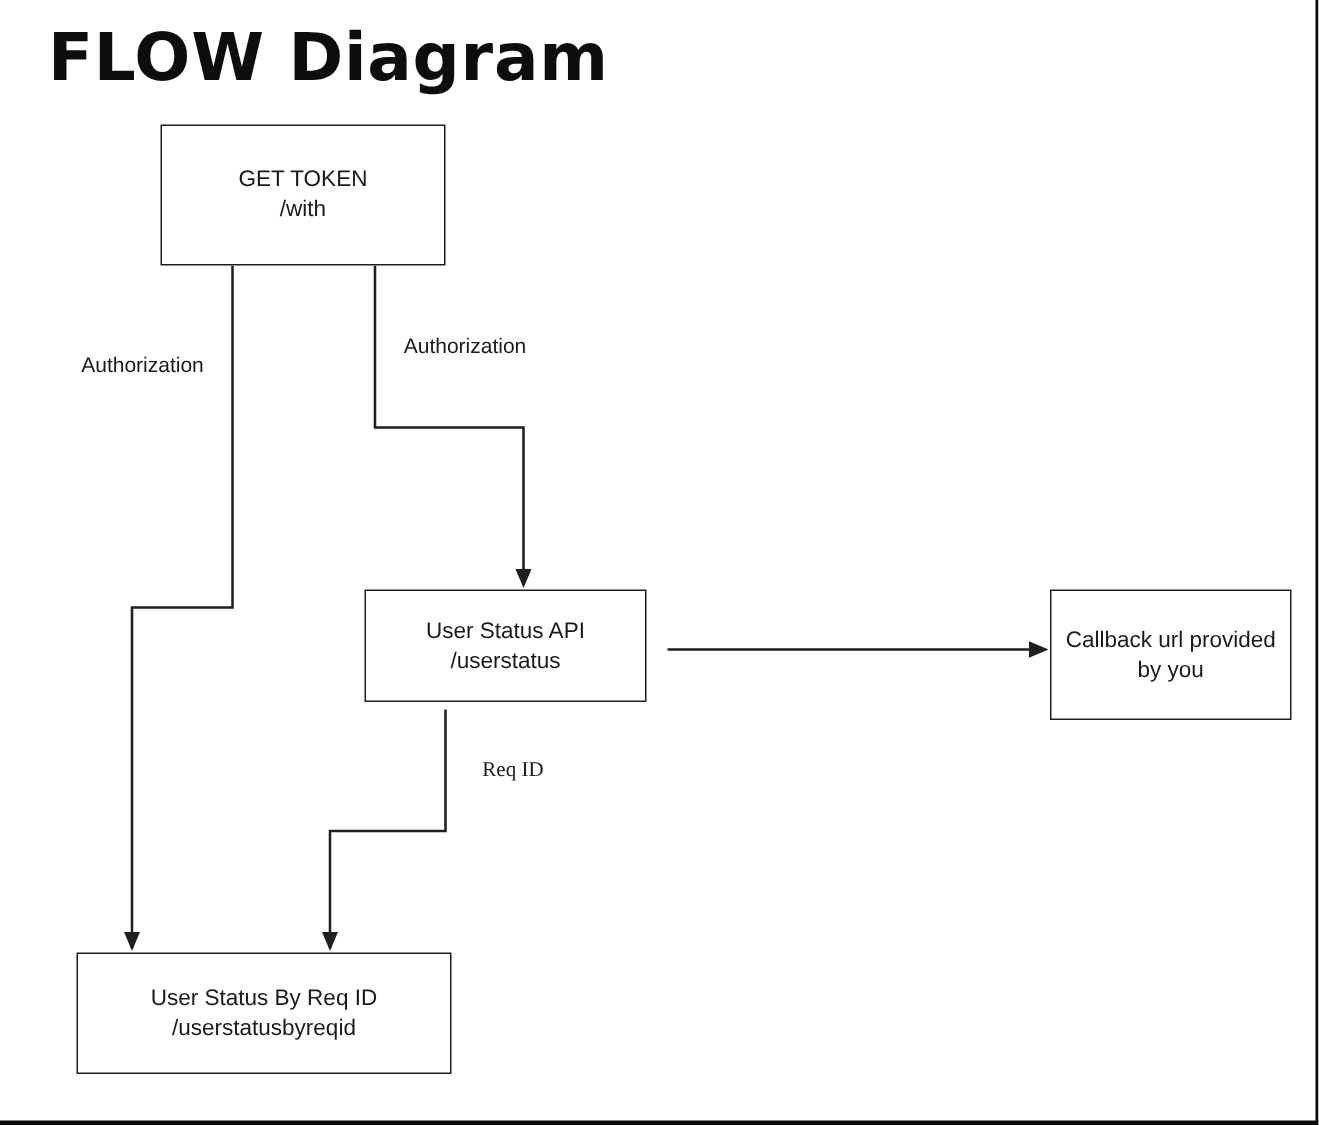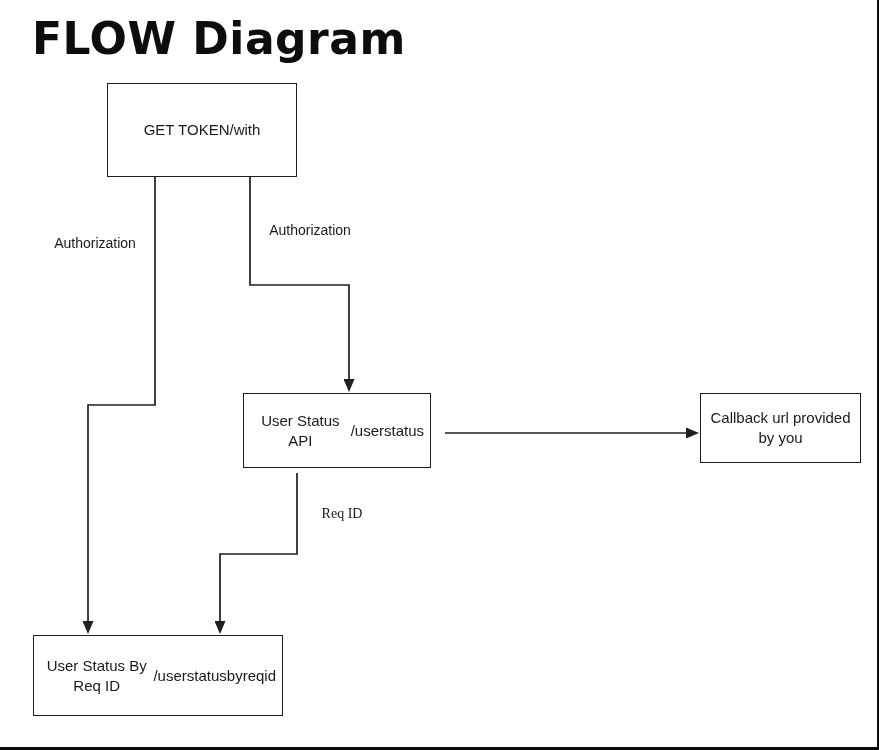--- a/index.html
+++ b/index.html
@@ -24,33 +24,33 @@
     font-size: 44px;
     letter-spacing: 0.5px;
     color: #0d0d0d;
     white-space: nowrap;
   }
   .node {
     position: absolute;
     background: #ffffff;
     border: 1.6px solid #1f1f1f;
     display: flex;
-    flex-direction: row;
+    flex-direction: column;
     align-items: center;
     justify-content: center;
     text-align: center;
     font-size: 15px;
     line-height: 20px;
     color: #1a1a1a;
     padding: 4px 6px;
   }
   .node-get-token        { left: 107px; top: 83px;  width: 190px; height: 94px; }
   .node-user-status-api  { left: 243px; top: 393px; width: 188px; height: 75px; }
-  .node-callback         { left: 700px; top: 393px; width: 161px; height: 70px; }
-  .node-user-status-reqid{ left: 33px;  top: 635px; width: 250px; height: 81px; }
+  .node-callback         { left: 700px; top: 393px; width: 161px; height: 87px; }
+  .node-user-status-reqid{ left: 51px;  top: 635px; width: 250px; height: 81px; }
   .edge-label {
     position: absolute;
     font-size: 14px;
     line-height: 19px;
     color: #1a1a1a;
     text-align: center;
   }
   .label-auth-left  { left: 43px;  top: 234px; width: 104px; }
   .label-auth-right { left: 258px; top: 221px; width: 104px; }
   .label-aarogya    { left: 489px; top: 359px; width: 166px; }

